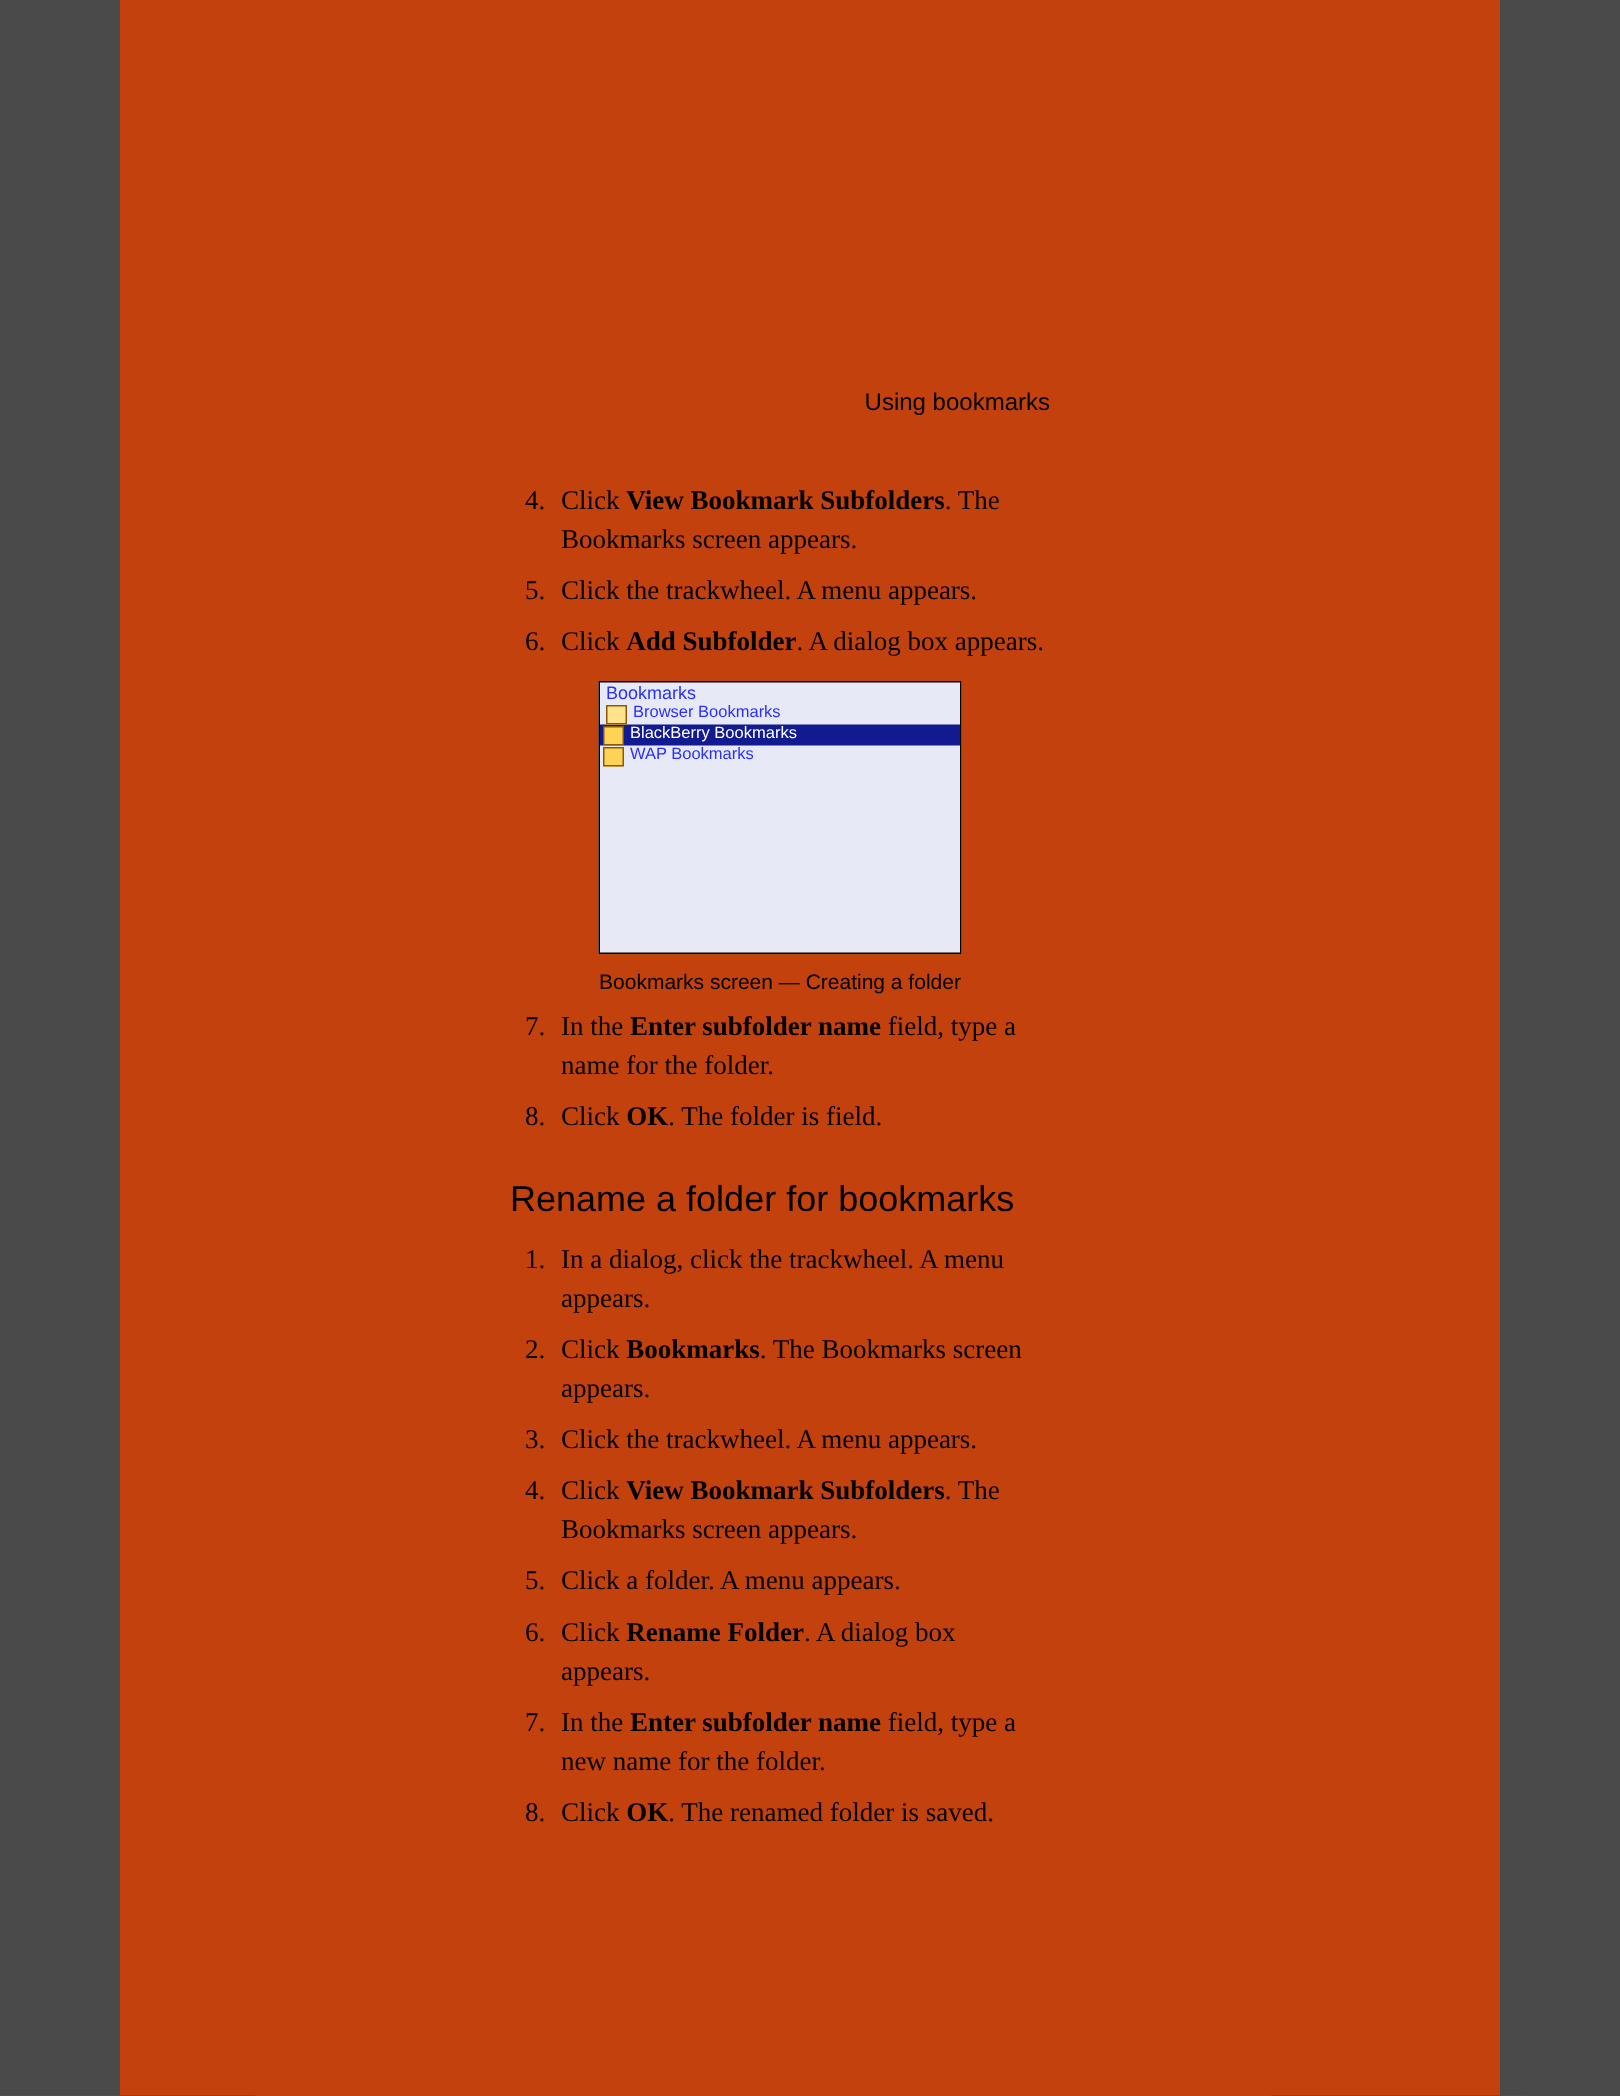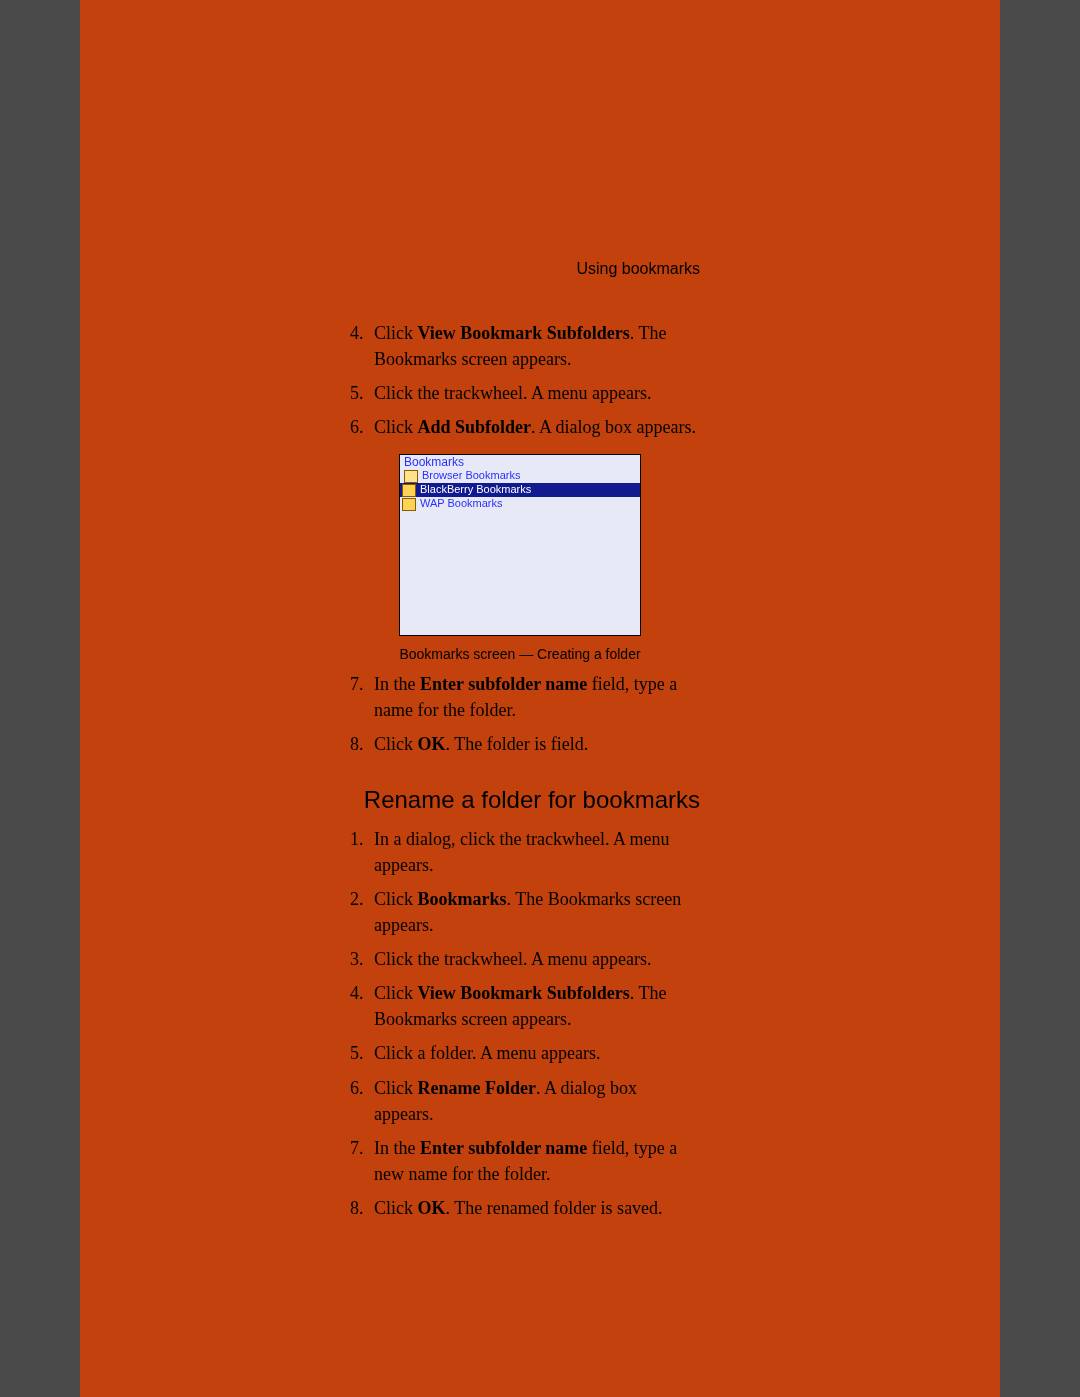--- a/index.html
+++ b/index.html
@@ -143,21 +143,20 @@
   .caption {
     font-family: Arial, Helvetica, sans-serif;
     font-size: 14px;
     margin-top: 8px;
   }
   h2.section {
     font-family: Arial, Helvetica, sans-serif;
     font-weight: normal;
     font-size: 24px;
     margin: 26px 0 8px 0;
-    text-align: right;
   }
   .footer {
     position: absolute;
     bottom: 395px;
     left: 260px;
     right: 300px;
     display: flex;
     justify-content: space-between;
     font-family: Arial, Helvetica, sans-serif;
     font-size: 15px;

